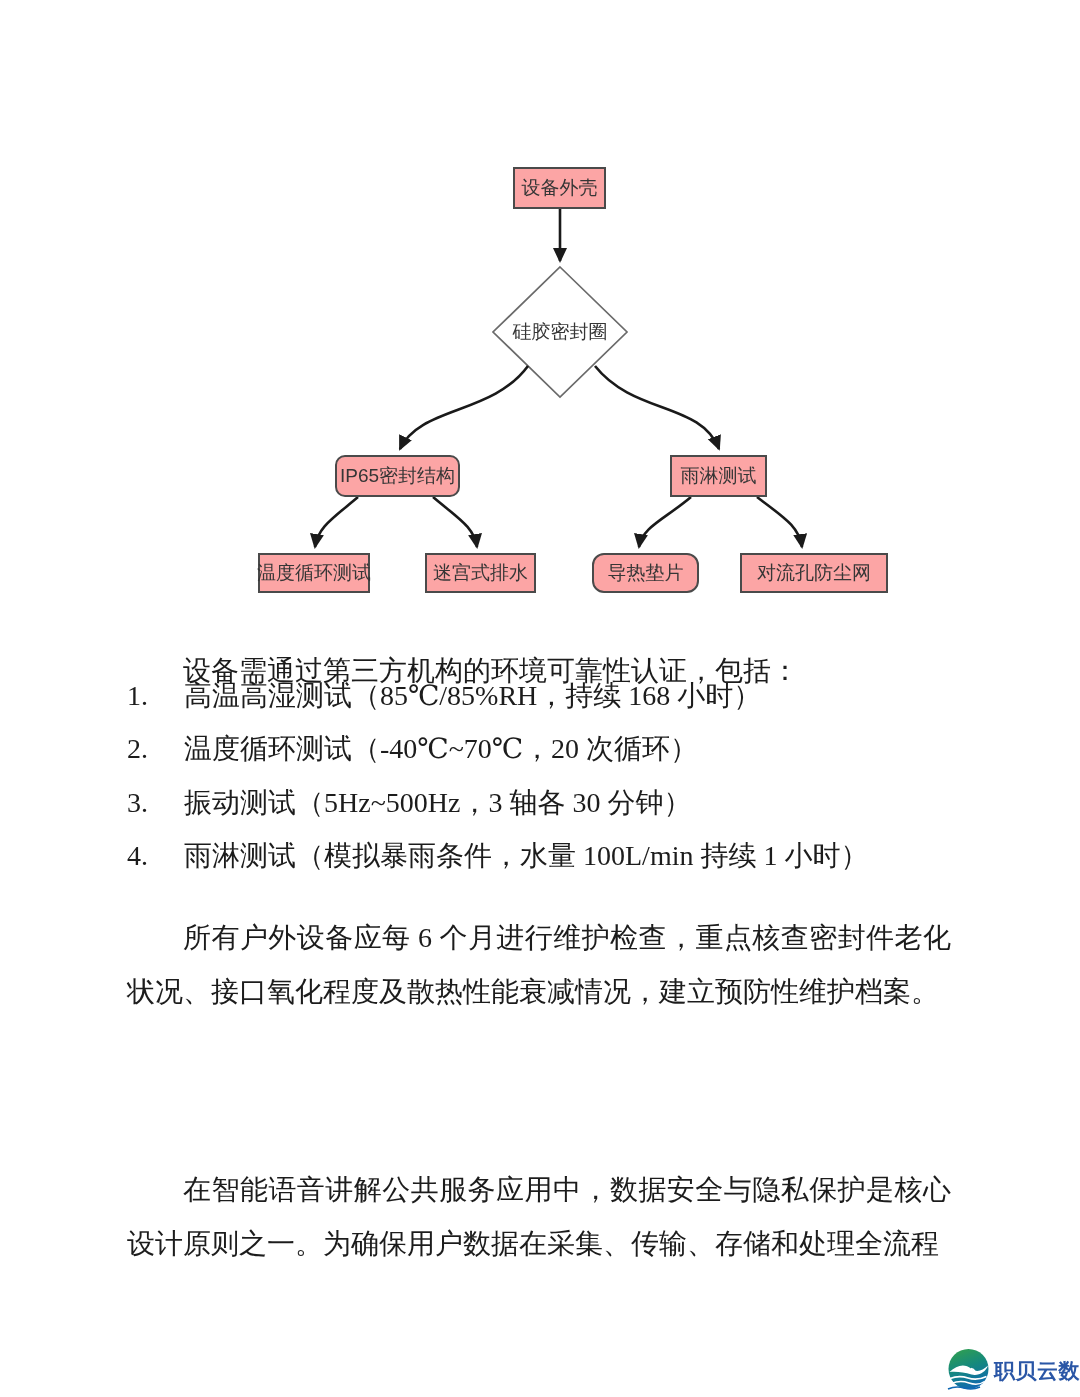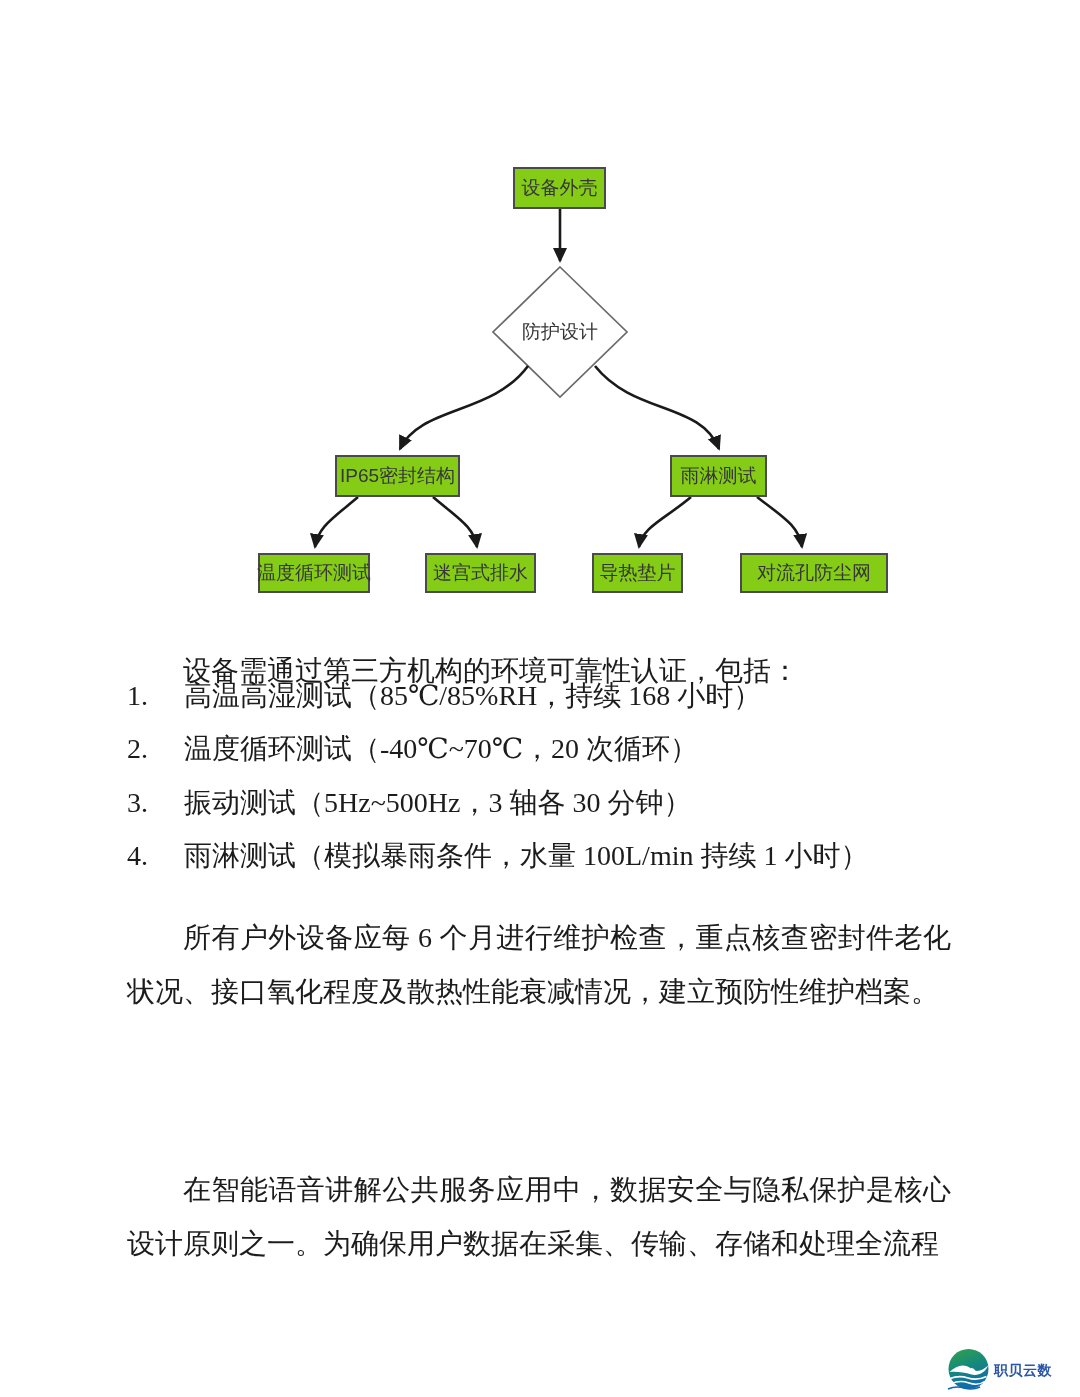--- a/index.html
+++ b/index.html
@@ -5,30 +5,30 @@
   html,body{margin:0;padding:0;background:#ffffff;}
   .page{
     position:relative;width:1080px;height:1397px;background:#ffffff;overflow:hidden;
     font-family:"Liberation Serif","DejaVu Serif",serif;color:#1c1c1c;
   }
   
   .flowchart{position:absolute;left:0;top:0;width:1080px;height:625px;}
   .flowchart svg{position:absolute;left:0;top:0;}
   .fc-node{
     position:absolute;display:flex;align-items:center;justify-content:center;
-    background:#84cc16;border:2px solid #4a4a4a;box-sizing:border-box;
+    background:#fca5a5;border:2px solid #4a4a4a;box-sizing:border-box;
     font-family:"Liberation Sans","DejaVu Sans",sans-serif;
     font-size:19px;color:#363636;white-space:nowrap;
   }
   .n-root   {left:513px;top:167px;width:93px; height:42px;}
-  .n-left   {left:335px;top:455px;width:125px;height:42px;}
+  .n-left   {left:335px;top:455px;width:125px;height:42px;border-radius:10px;}
   .n-right  {left:670px;top:455px;width:97px; height:42px;}
   .n-leaf1  {left:258px;top:553px;width:112px;height:40px;}
   .n-leaf2  {left:425px;top:553px;width:111px;height:40px;}
-  .n-leaf3  {left:592px;top:553px;width:91px; height:40px;}
+  .n-leaf3  {left:592px;top:553px;width:107px; height:40px;border-radius:12px;}
   .n-leaf4  {left:740px;top:553px;width:148px;height:40px;}
   .n-decision{
     position:absolute;left:493px;top:315px;width:134px;height:34px;
     display:flex;align-items:center;justify-content:center;
     font-family:"Liberation Sans","DejaVu Sans",sans-serif;
     font-size:19px;color:#363636;background:transparent;border:none;
   }
   
   .tblock{position:absolute;left:127px;width:824px;line-height:53.5px;font-size:28px;}
   .indent{text-indent:2em;}
@@ -42,21 +42,21 @@
   .li-text{flex:1;margin-left:12px;}
   .t-heading{
     top:1044px;line-height:44px;font-size:31px;font-weight:bold;
     font-family:"Liberation Sans","DejaVu Sans",sans-serif;color:#111;
   }
   .h-num{display:inline-block;width:47px;}
   
   .footer-logo{position:absolute;left:946px;top:1348px;display:flex;align-items:center;}
   .brand-name{
     margin-left:3px;font-family:"Liberation Sans","DejaVu Sans",sans-serif;
-    font-size:14px;font-weight:bold;color:#2a56a6;letter-spacing:0.5px;white-space:nowrap;
+    font-size:21px;font-weight:bold;color:#2a56a6;letter-spacing:0.5px;white-space:nowrap;
   }
 </style>
 </head>
 <body>
 
 <div class="page">
 
   <div class="flowchart">
     <svg width="1080" height="625" viewBox="0 0 1080 625">
       <defs>
@@ -72,21 +72,21 @@
         <path d="M528 366 C 492 415, 420 406, 400 449"></path>
         <path d="M595 366 C 634 415, 701 402, 719 449"></path>
         <path d="M358 497 C 332 519, 318 527, 315 547"></path>
         <path d="M433 497 C 459 519, 474 527, 477 547"></path>
         <path d="M691 497 C 665 519, 642 527, 639 547"></path>
         <path d="M757 497 C 783 517, 799 526, 802 547"></path>
       </g>
     </svg>
 
     <div class="fc-node n-root">设备外壳</div>
-    <div class="n-decision">防护设计</div>
+    <div class="n-decision">硅胶密封圈</div>
     <div class="fc-node n-left">IP65密封结构</div>
     <div class="fc-node n-right">雨淋测试</div>
     <div class="fc-node n-leaf1">温度循环测试</div>
     <div class="fc-node n-leaf2">迷宫式排水</div>
     <div class="fc-node n-leaf3">导热垫片</div>
     <div class="fc-node n-leaf4">对流孔防尘网</div>
   </div>
 
   <p class="tblock indent t-intro">设备需通过第三方机构的环境可靠性认证，包括：</p>
 

